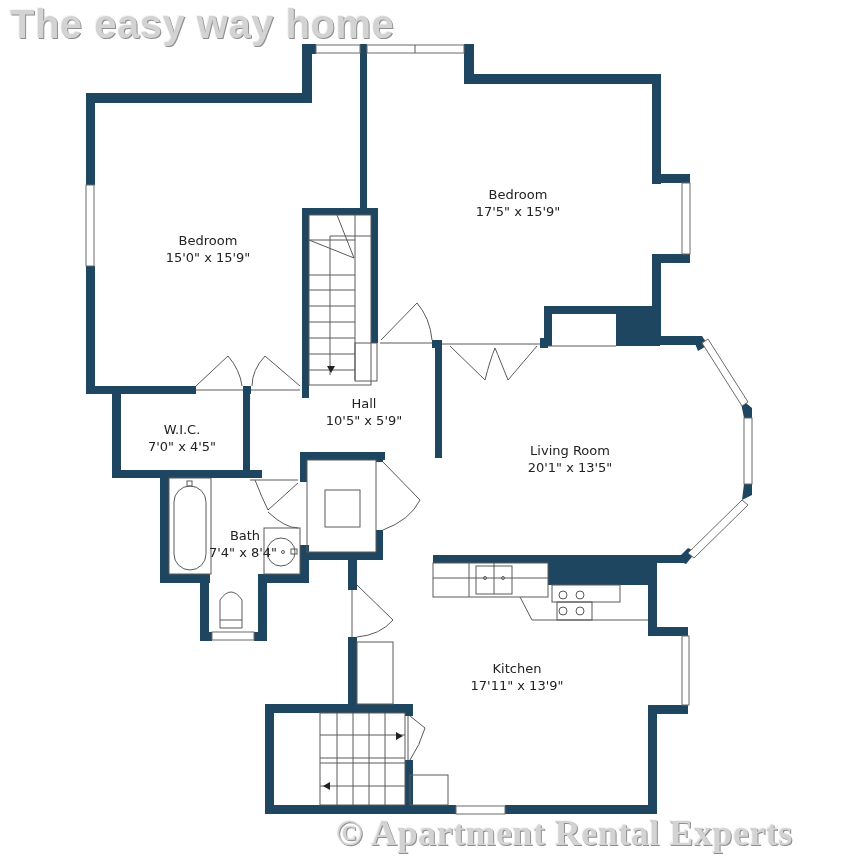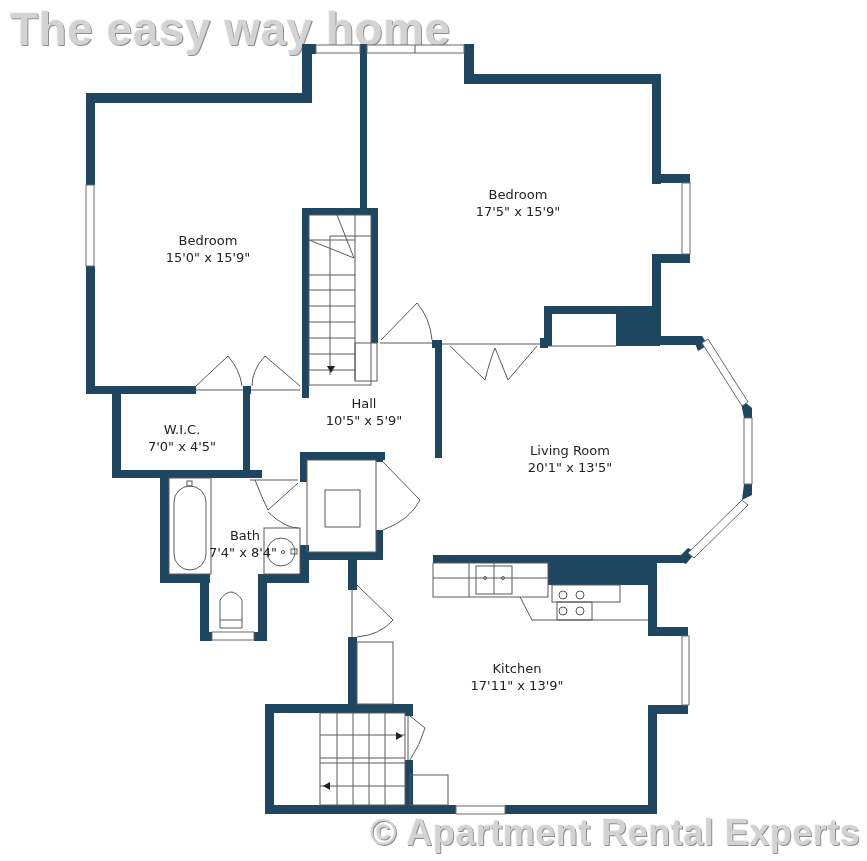--- a/index.html
+++ b/index.html
@@ -1,20 +1,20 @@
 <!DOCTYPE html>
 <html><head>
   <meta charset="utf-8">
   <style>
     html, body { margin:0; padding:0; background:#ffffff; }
     body { width:867px; height:861px; position:relative; overflow:hidden; font-family:"DejaVu Sans", sans-serif; }
     .wm { position:absolute; font-family:"Liberation Sans", sans-serif; font-weight:bold; color:#d3d3d3;
           text-shadow: 1px 1px 0 #8f8f8f, -1px -1px 0 #f4f4f4; letter-spacing:0.5px; }
-    #wm-top { left:10px; top:2px; font-size:46px; }
-    #wm-bottom { left:370px; top:812px; font-size:36px; }
+    #wm-top { left:10px; top:2px; font-size:40px; }
+    #wm-bottom { left:336px; top:812px; font-size:36px;font-family:Liberation Serif, serif; }
     svg { position:absolute; left:0; top:0; }
     .wall { fill:#1e4660; }
     .ln { stroke:#5a5a5a; stroke-width:1; fill:none; }
     .win { fill:#ffffff; stroke:#6b6b6b; stroke-width:1; }
     .lbl { font-family:"DejaVu Sans", sans-serif; font-size:13px; fill:#222; text-anchor:middle; }
   </style>
 </head>
 <body>
 
 <div id="wm-top" class="wm">The easy way home</div>

